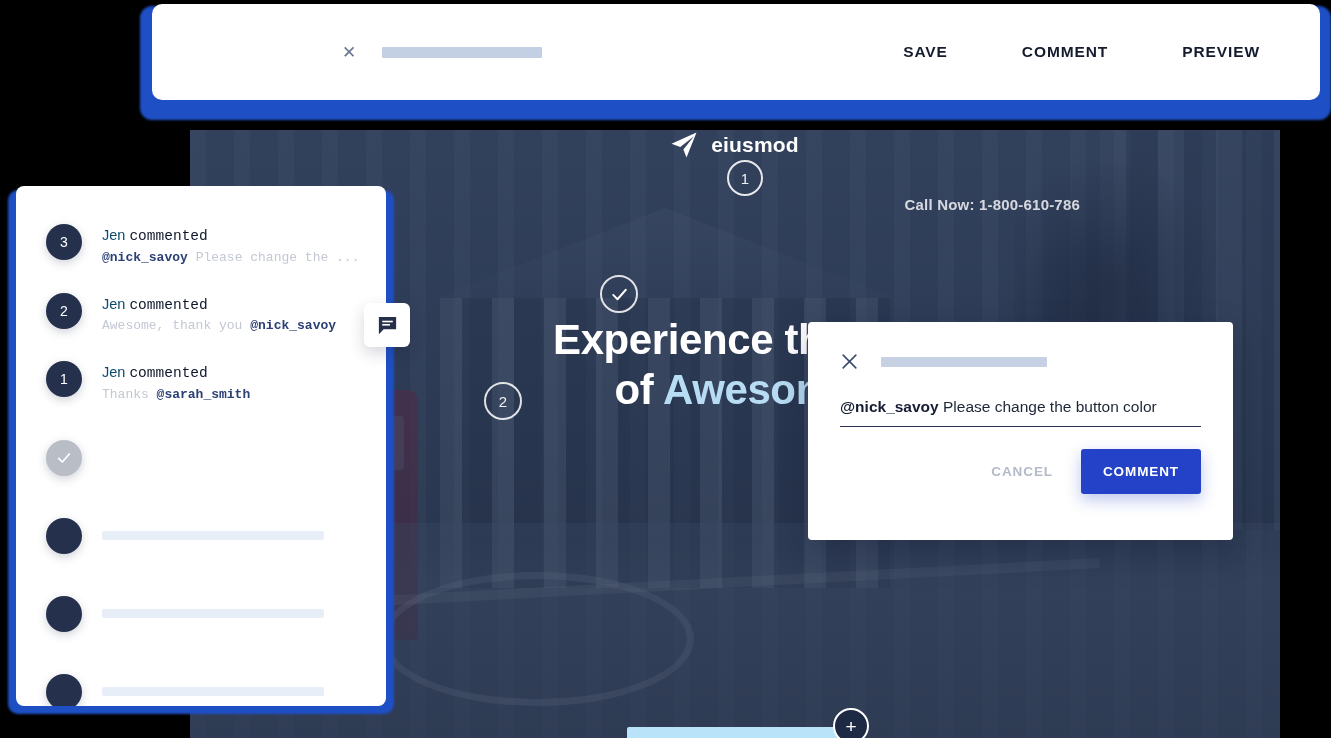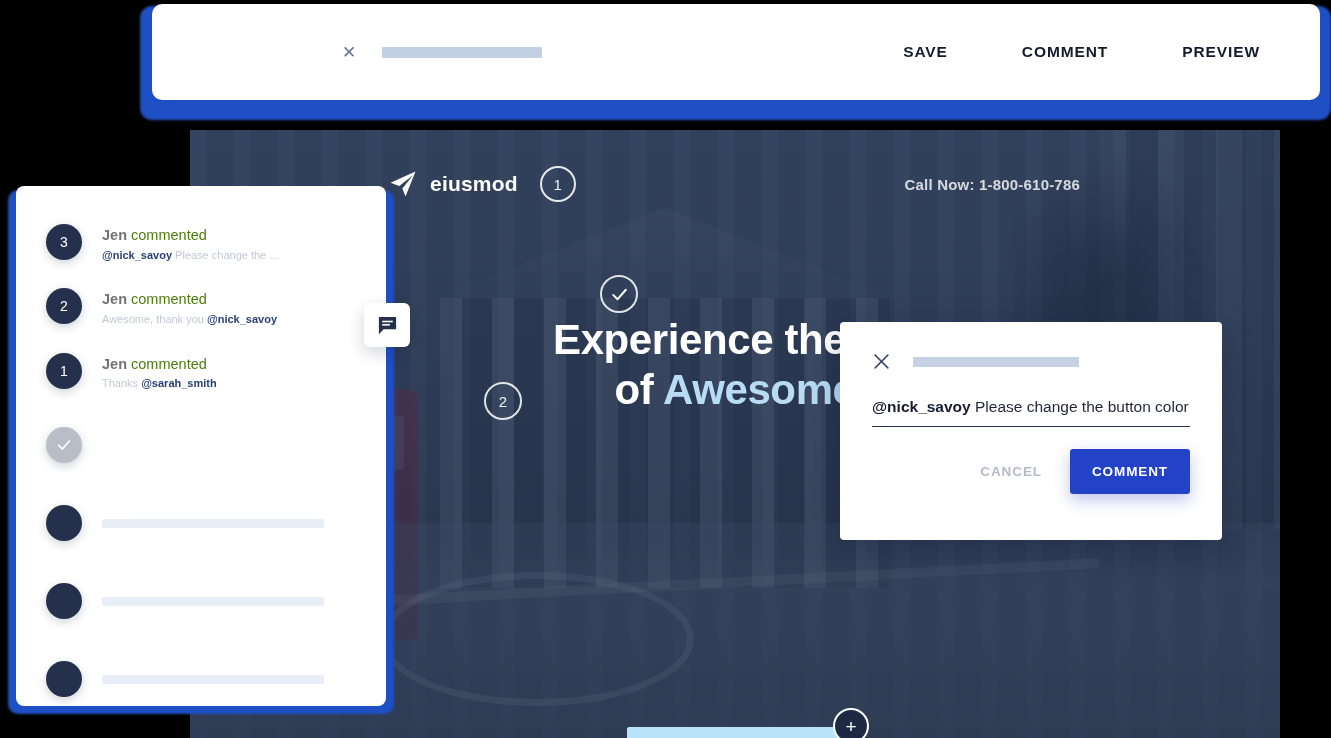--- a/index.html
+++ b/index.html
@@ -76,21 +76,21 @@
     background: rgba(220,228,242,.16); transform: rotate(-3deg);
   }
   .hero-overlay {
     position: absolute; inset: 0;
     background: linear-gradient(to bottom, rgba(37,52,81,.70), rgba(33,46,72,.62));
   }
 
   
   .site-header {
     position: absolute; left: 0; top: 0; width: 100%; height: 108px;
-    display: flex; align-items: center; padding: 0 200px 0 198px;
+    display: flex; align-items: center; padding: 0 200px 0 198px; flex-direction: column;
   }
   .brand { display: flex; align-items: center; gap: 12px; }
   .brand-icon { width: 30px; height: 30px; color: #fff; display:block; }
   .brand-name {
     color: #fff; font-size: 21px; font-weight: 700; letter-spacing: .2px;
   }
   .pin {
     width: 36px; height: 36px; border-radius: 50%;
     border: 2px solid rgba(255,255,255,.88);
     color: rgba(255,255,255,.92); font-size: 15px;
@@ -189,39 +189,39 @@
   .av {
     flex: 0 0 auto; width: 36px; height: 36px; border-radius: 50%;
     background: #24304c; color: #fff; font-size: 14px;
     display: flex; align-items: center; justify-content: center;
     box-shadow: 0 3px 10px rgba(36,48,76,.22);
   }
   .av.resolved { background: #b9bdc6; }
   .av.resolved svg { width: 16px; height: 16px; color: #fff; }
   .act-body { padding-top: 1px; }
   .act-line1 { font-size: 14.5px; line-height: 1.5; }
-  .act-line2 { font-size: 11px; line-height: 1.6; }
-  .who { color: #737373; font-weight: 700; }
-  .verb { color: #4d7c0f; }
+  .act-line2 { font-size: 13px; line-height: 1.6; font-family: Liberation Mono, monospace; }
+  .who { color: #0c4a6e; font-weight: 400; }
+  .verb { color: #0f172a; font-family: Liberation Mono, monospace; }
   .muted { color: #c3c8d4; }
   .mention { color: #2b4075; font-weight: 700; }
   .ghost-row { display: flex; align-items: center; gap: 20px; padding: 21px 24px 21px 30px; }
   .ghost-bar { height: 9px; background: #e8eef8; border-radius: 2px; width: 222px; }
   .chat-badge {
     position: absolute; left: 364px; top: 303px;
     width: 46px; height: 44px; background: #fff;
     border-radius: 6px; box-shadow: 0 6px 16px rgba(20,30,60,.18);
     display: flex; align-items: center; justify-content: center;
   }
   .chat-badge svg { width: 23px; height: 23px; color: #25304a; }
 
   
   .comment-dialog {
-    position: absolute; left: 840px; top: 322px;
-    width: 382px; height: 218px;
+    position: absolute; left: 808px; top: 322px;
+    width: 425px; height: 218px;
     background: #fff; border-radius: 4px;
     box-shadow: 0 12px 34px rgba(10,20,45,.26);
     padding: 30px 32px 0 32px;
   }
   .cd-head { display: flex; align-items: center; gap: 22px; }
   .cd-close { width: 19px; height: 19px; color: #3b4a6b; cursor: pointer; }
   .cd-ghost { width: 166px; height: 10px; background: #c6d2e4; border-radius: 1px; }
   .cd-input-wrap { margin-top: 27px; border-bottom: 1.5px solid #2a3356; padding-bottom: 10px; }
   .cd-input { font-size: 15.5px; color: #1e2538; }
   .cd-input .mention { color: #161d33; font-weight: 700; }

